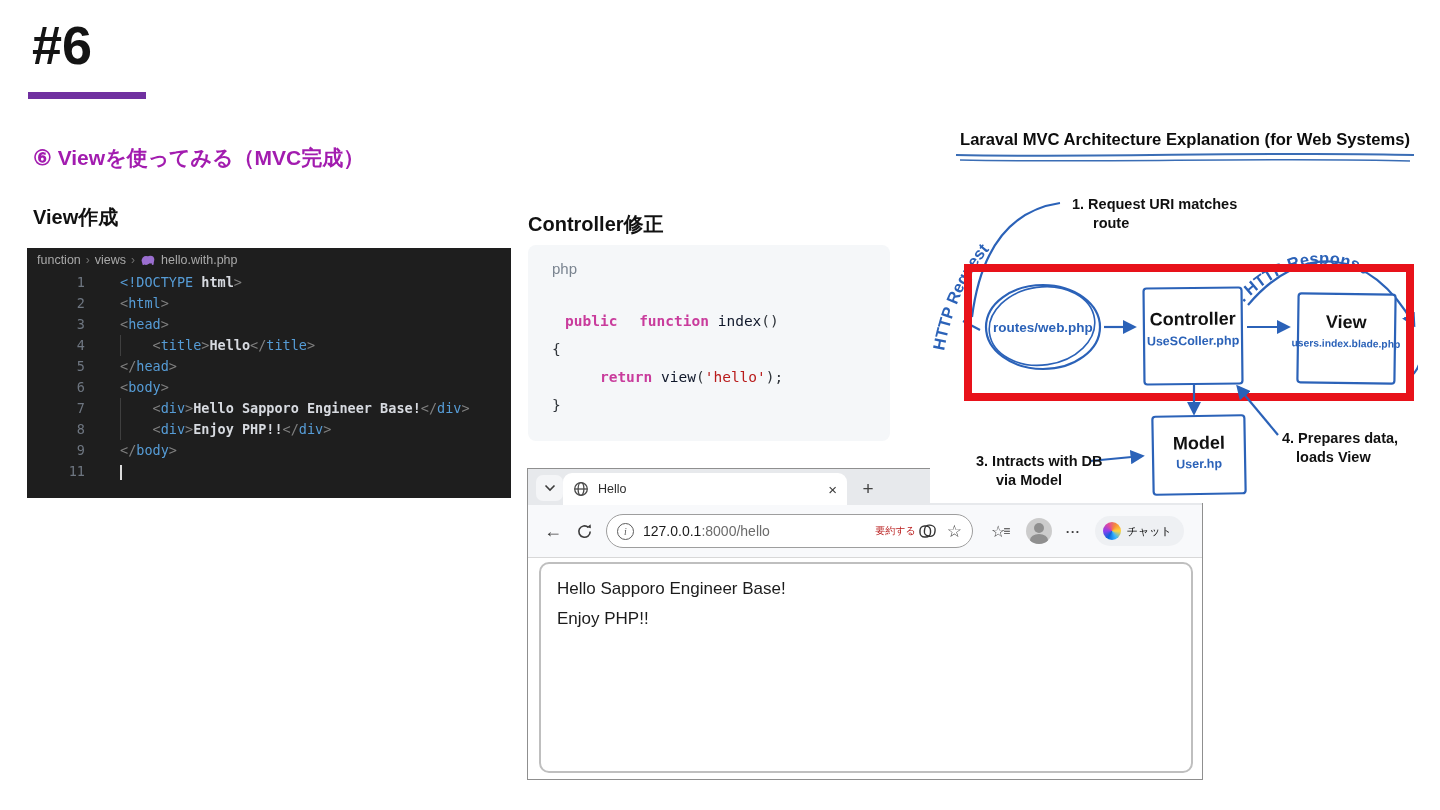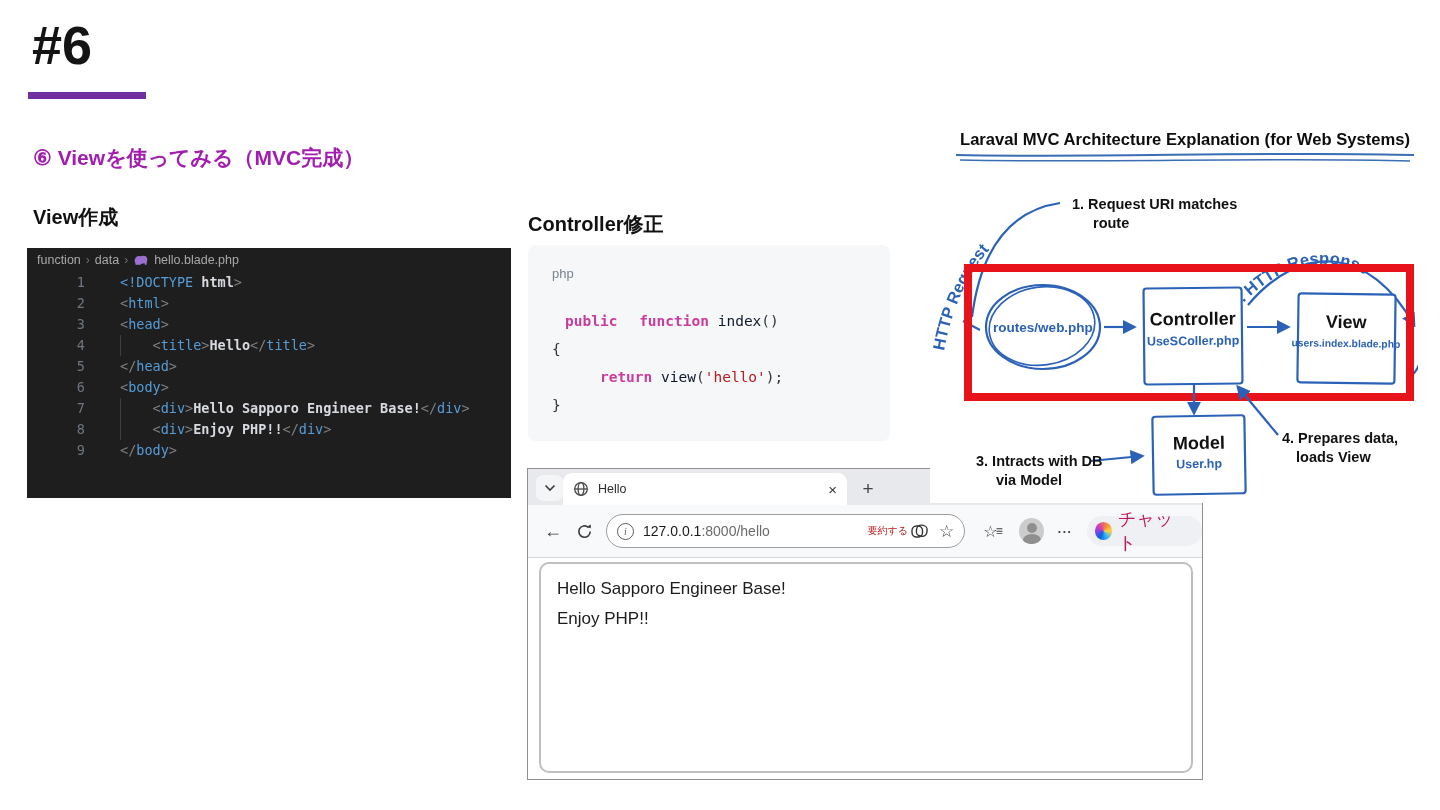--- a/index.html
+++ b/index.html
@@ -30,21 +30,21 @@
   .indent-guide{position:absolute;left:0;top:0;bottom:0;border-left:1px solid #3f3f3f;}
   .tk-tag{color:#569cd6;}
   .tk-punct{color:#808080;}
   .tk-text{color:#d7dae0;font-weight:bold;}
   .tk-fg{color:#d4d4d4;}
   .caret{display:inline-block;width:2px;height:15px;background:#dcdcdc;vertical-align:middle;}
 
   
   .php-card{position:absolute;left:528px;top:245px;width:362px;height:196px;background:#f5f7f9;
             border-radius:8px;font-family:"DejaVu Sans Mono", monospace;}
-  .php-label{position:absolute;left:24px;top:21px;font-size:13px;color:#7a8490;
+  .php-label{position:absolute;left:24px;top:15px;font-size:15px;color:#7a8490;
              font-family:"Liberation Sans", sans-serif;}
   .php-code{position:absolute;left:24px;top:62px;font-size:14.5px;line-height:28px;white-space:pre;}
   .pk-kw{color:#c93c9c;font-weight:600;margin-left:13px;}
   .pk-fn{color:#0f172a;}
   .pk-str{color:#b91c1c;}
   .pk-p{color:#30353b;}
 
   
   .browser{position:absolute;left:527px;top:468px;width:676px;height:312px;background:#ffffff;
            border:1px solid #8f8f8f;box-sizing:border-box;z-index:1;}
@@ -74,21 +74,21 @@
   .hub-icon .lines{font-size:12px;margin-left:-2px;color:#3a3a3a;}
   .avatar{margin-left:16px;width:26px;height:26px;border-radius:50%;background:#cccccc;
           position:relative;overflow:hidden;}
   .avatar .head{position:absolute;left:8px;top:5px;width:10px;height:10px;border-radius:50%;background:#8f8f8f;}
   .avatar .body{position:absolute;left:4px;top:16px;width:18px;height:12px;border-radius:50%;background:#8f8f8f;}
   .dots{margin-left:14px;font-size:8px;letter-spacing:2px;color:#3c3c3c;}
   .chat-btn{margin-left:14px;height:30px;border-radius:15px;background:#eef0f3;display:flex;
             align-items:center;padding:0 12px 0 8px;gap:6px;}
   .copilot-logo{width:18px;height:18px;border-radius:50%;
                 background:conic-gradient(from 210deg,#0a64d8,#8a3ff0,#e0489f,#f58c3a,#ffd43b,#38b6ff,#0a64d8);}
-  .chat-label{font-size:18px;color:#be185d;}
+  .chat-label{font-size:11px;color:#000000;}
   .page-panel{position:absolute;left:11px;top:93px;width:654px;height:211px;background:#ffffff;
               border:2px solid #bfbfbf;border-radius:10px;box-sizing:border-box;padding:10px 16px;}
   .page-line{font-size:17px;line-height:30px;color:#1c1c1c;}
 
   
   .diagram{position:absolute;left:930px;top:115px;width:488px;height:388px;background:#ffffff;z-index:2;}
   .diagram svg{display:block;}
   .dg-title{font-family:"Liberation Sans", sans-serif;font-weight:600;}
 </style>
 </head>
@@ -99,44 +99,45 @@
   <div class="slide-number">#6</div>
   <div class="slide-number-underline" style="background:#7030a0;"></div>
   <div class="main-heading">⑥ Viewを使ってみる（MVC完成）</div>
   <div class="sub-heading view">View作成</div>
   <div class="sub-heading controller">Controller修正</div>
 
   <div class="editor">
     <div class="breadcrumb">
       <span class="crumb">function</span>
       <span class="sep">›</span>
-      <span class="crumb">data</span>
+      <span class="crumb">views</span>
       <span class="sep">›</span>
       <span class="php-elephant">
         <svg width="14" height="12" viewBox="0 0 14 12">
             <g fill="#9b6fd0">
           <circle cx="5" cy="6.5" r="4.4"></circle>
               <circle cx="9.4" cy="5.6" r="3.9"></circle>
           <rect x="10.7" y="6.5" width="2" height="4.6" rx="1"></rect>
               <rect x="1.4" y="7" width="2" height="4" rx="1"></rect>
         </g>
           </svg>
       </span>
-      <span class="crumb">hello.blade.php</span>
+      <span class="crumb">hello.with.php</span>
     </div>
     <div class="code-area">
         <div class="code-line"><span class="ln">1</span><span class="code-text"><span class="tk-tag">&lt;!DOCTYPE </span><span class="tk-text">html</span><span class="tk-punct">&gt;</span></span></div>
         <div class="code-line"><span class="ln">2</span><span class="code-text"><span class="tk-punct">&lt;</span><span class="tk-tag">html</span><span class="tk-punct">&gt;</span></span></div>
         <div class="code-line"><span class="ln">3</span><span class="code-text"><span class="tk-punct">&lt;</span><span class="tk-tag">head</span><span class="tk-punct">&gt;</span></span></div>
         <div class="code-line"><span class="ln">4</span><span class="code-text"><span class="indent-guide"></span><span class="tk-fg">    </span><span class="tk-punct">&lt;</span><span class="tk-tag">title</span><span class="tk-punct">&gt;</span><span class="tk-text">Hello</span><span class="tk-punct">&lt;/</span><span class="tk-tag">title</span><span class="tk-punct">&gt;</span></span></div>
         <div class="code-line"><span class="ln">5</span><span class="code-text"><span class="tk-punct">&lt;/</span><span class="tk-tag">head</span><span class="tk-punct">&gt;</span></span></div>
         <div class="code-line"><span class="ln">6</span><span class="code-text"><span class="tk-punct">&lt;</span><span class="tk-tag">body</span><span class="tk-punct">&gt;</span></span></div>
         <div class="code-line"><span class="ln">7</span><span class="code-text"><span class="indent-guide"></span><span class="tk-fg">    </span><span class="tk-punct">&lt;</span><span class="tk-tag">div</span><span class="tk-punct">&gt;</span><span class="tk-text">Hello Sapporo Engineer Base!</span><span class="tk-punct">&lt;/</span><span class="tk-tag">div</span><span class="tk-punct">&gt;</span></span></div>
         <div class="code-line"><span class="ln">8</span><span class="code-text"><span class="indent-guide"></span><span class="tk-fg">    </span><span class="tk-punct">&lt;</span><span class="tk-tag">div</span><span class="tk-punct">&gt;</span><span class="tk-text">Enjoy PHP!!</span><span class="tk-punct">&lt;/</span><span class="tk-tag">div</span><span class="tk-punct">&gt;</span></span></div>
         <div class="code-line"><span class="ln">9</span><span class="code-text"><span class="tk-punct">&lt;/</span><span class="tk-tag">body</span><span class="tk-punct">&gt;</span></span></div>
+        <div class="code-line"><span class="ln">11</span><span class="code-text"><span class="caret"></span></span></div>
       </div>
   </div>
 
   <div class="php-card">
     <div class="php-label">php</div>
     <div class="php-code"><div class="php-line"><span class="pk-kw">public</span><span class="pk-p"> </span><span class="pk-kw">function</span><span class="pk-p"> </span><span class="pk-fn">index</span><span class="pk-p">()</span></div><div class="php-line"><span class="pk-p">{</span></div><div class="php-line"><span class="pk-p">    </span><span class="pk-kw">return</span><span class="pk-p"> </span><span class="pk-fn">view</span><span class="pk-p">(</span><span class="pk-str">'hello'</span><span class="pk-p">);</span></div><div class="php-line"><span class="pk-p">}</span></div></div>
   </div>
 
   <div class="browser">
     <div class="tabstrip">

